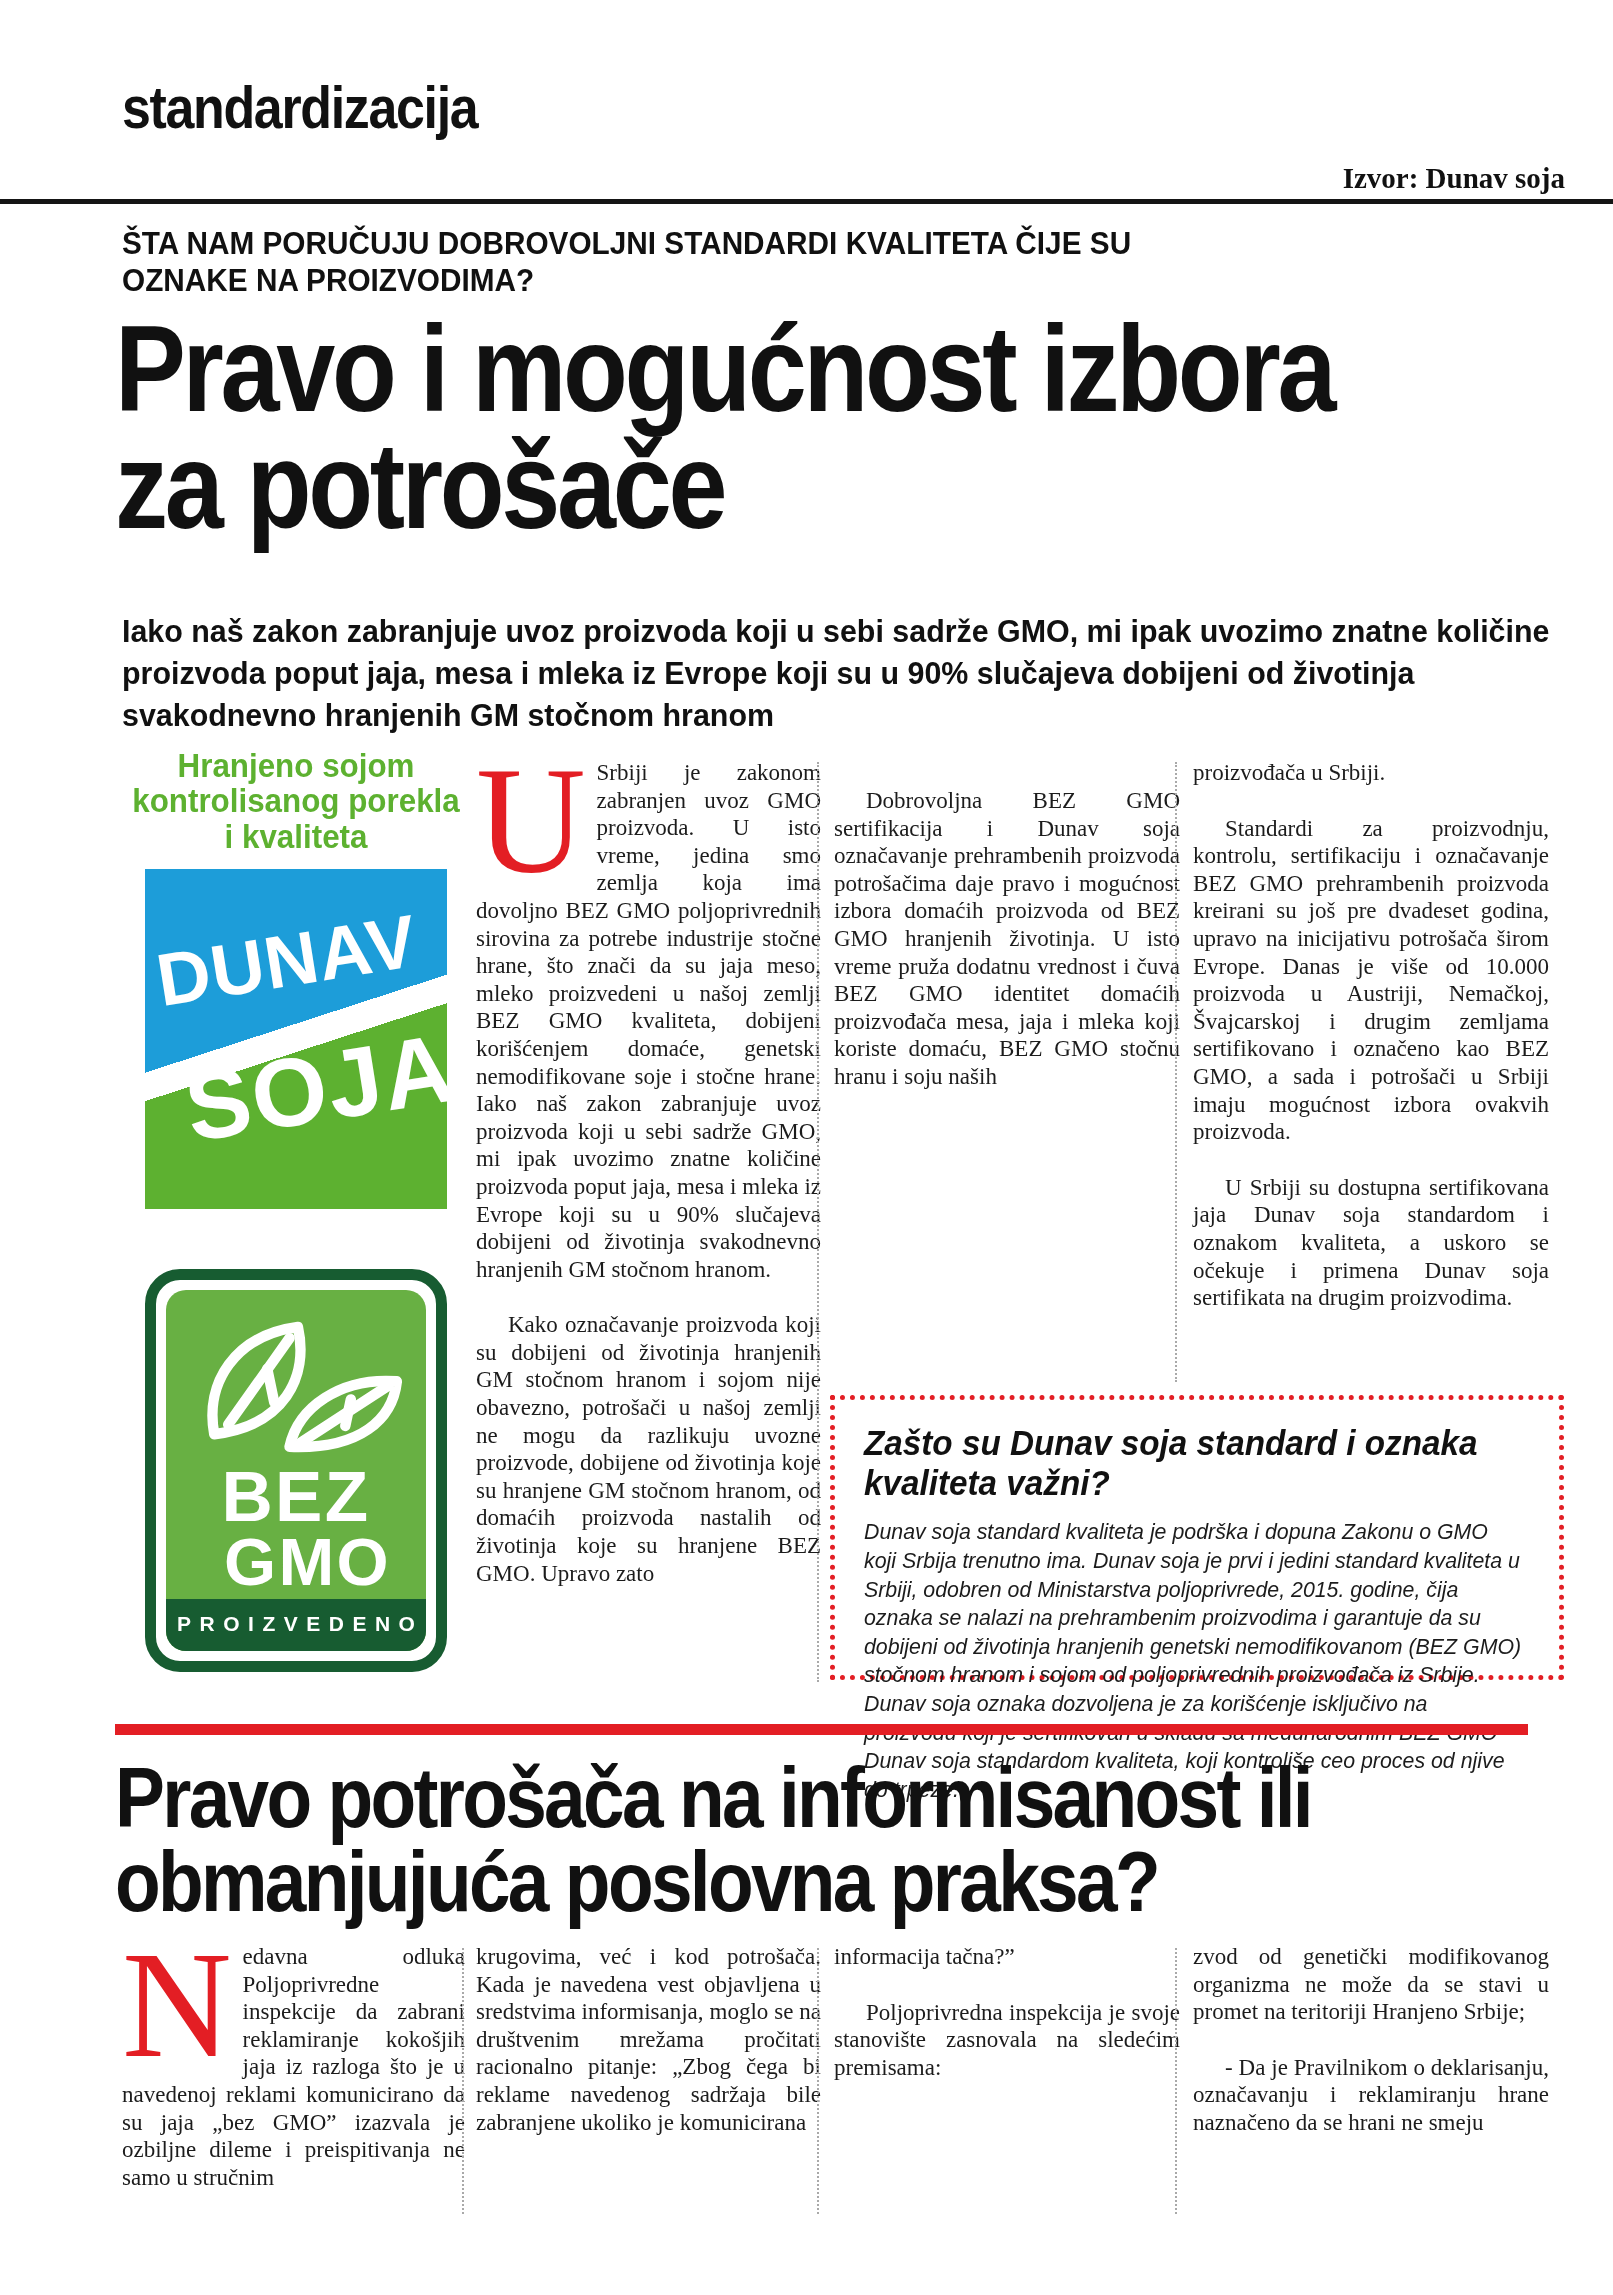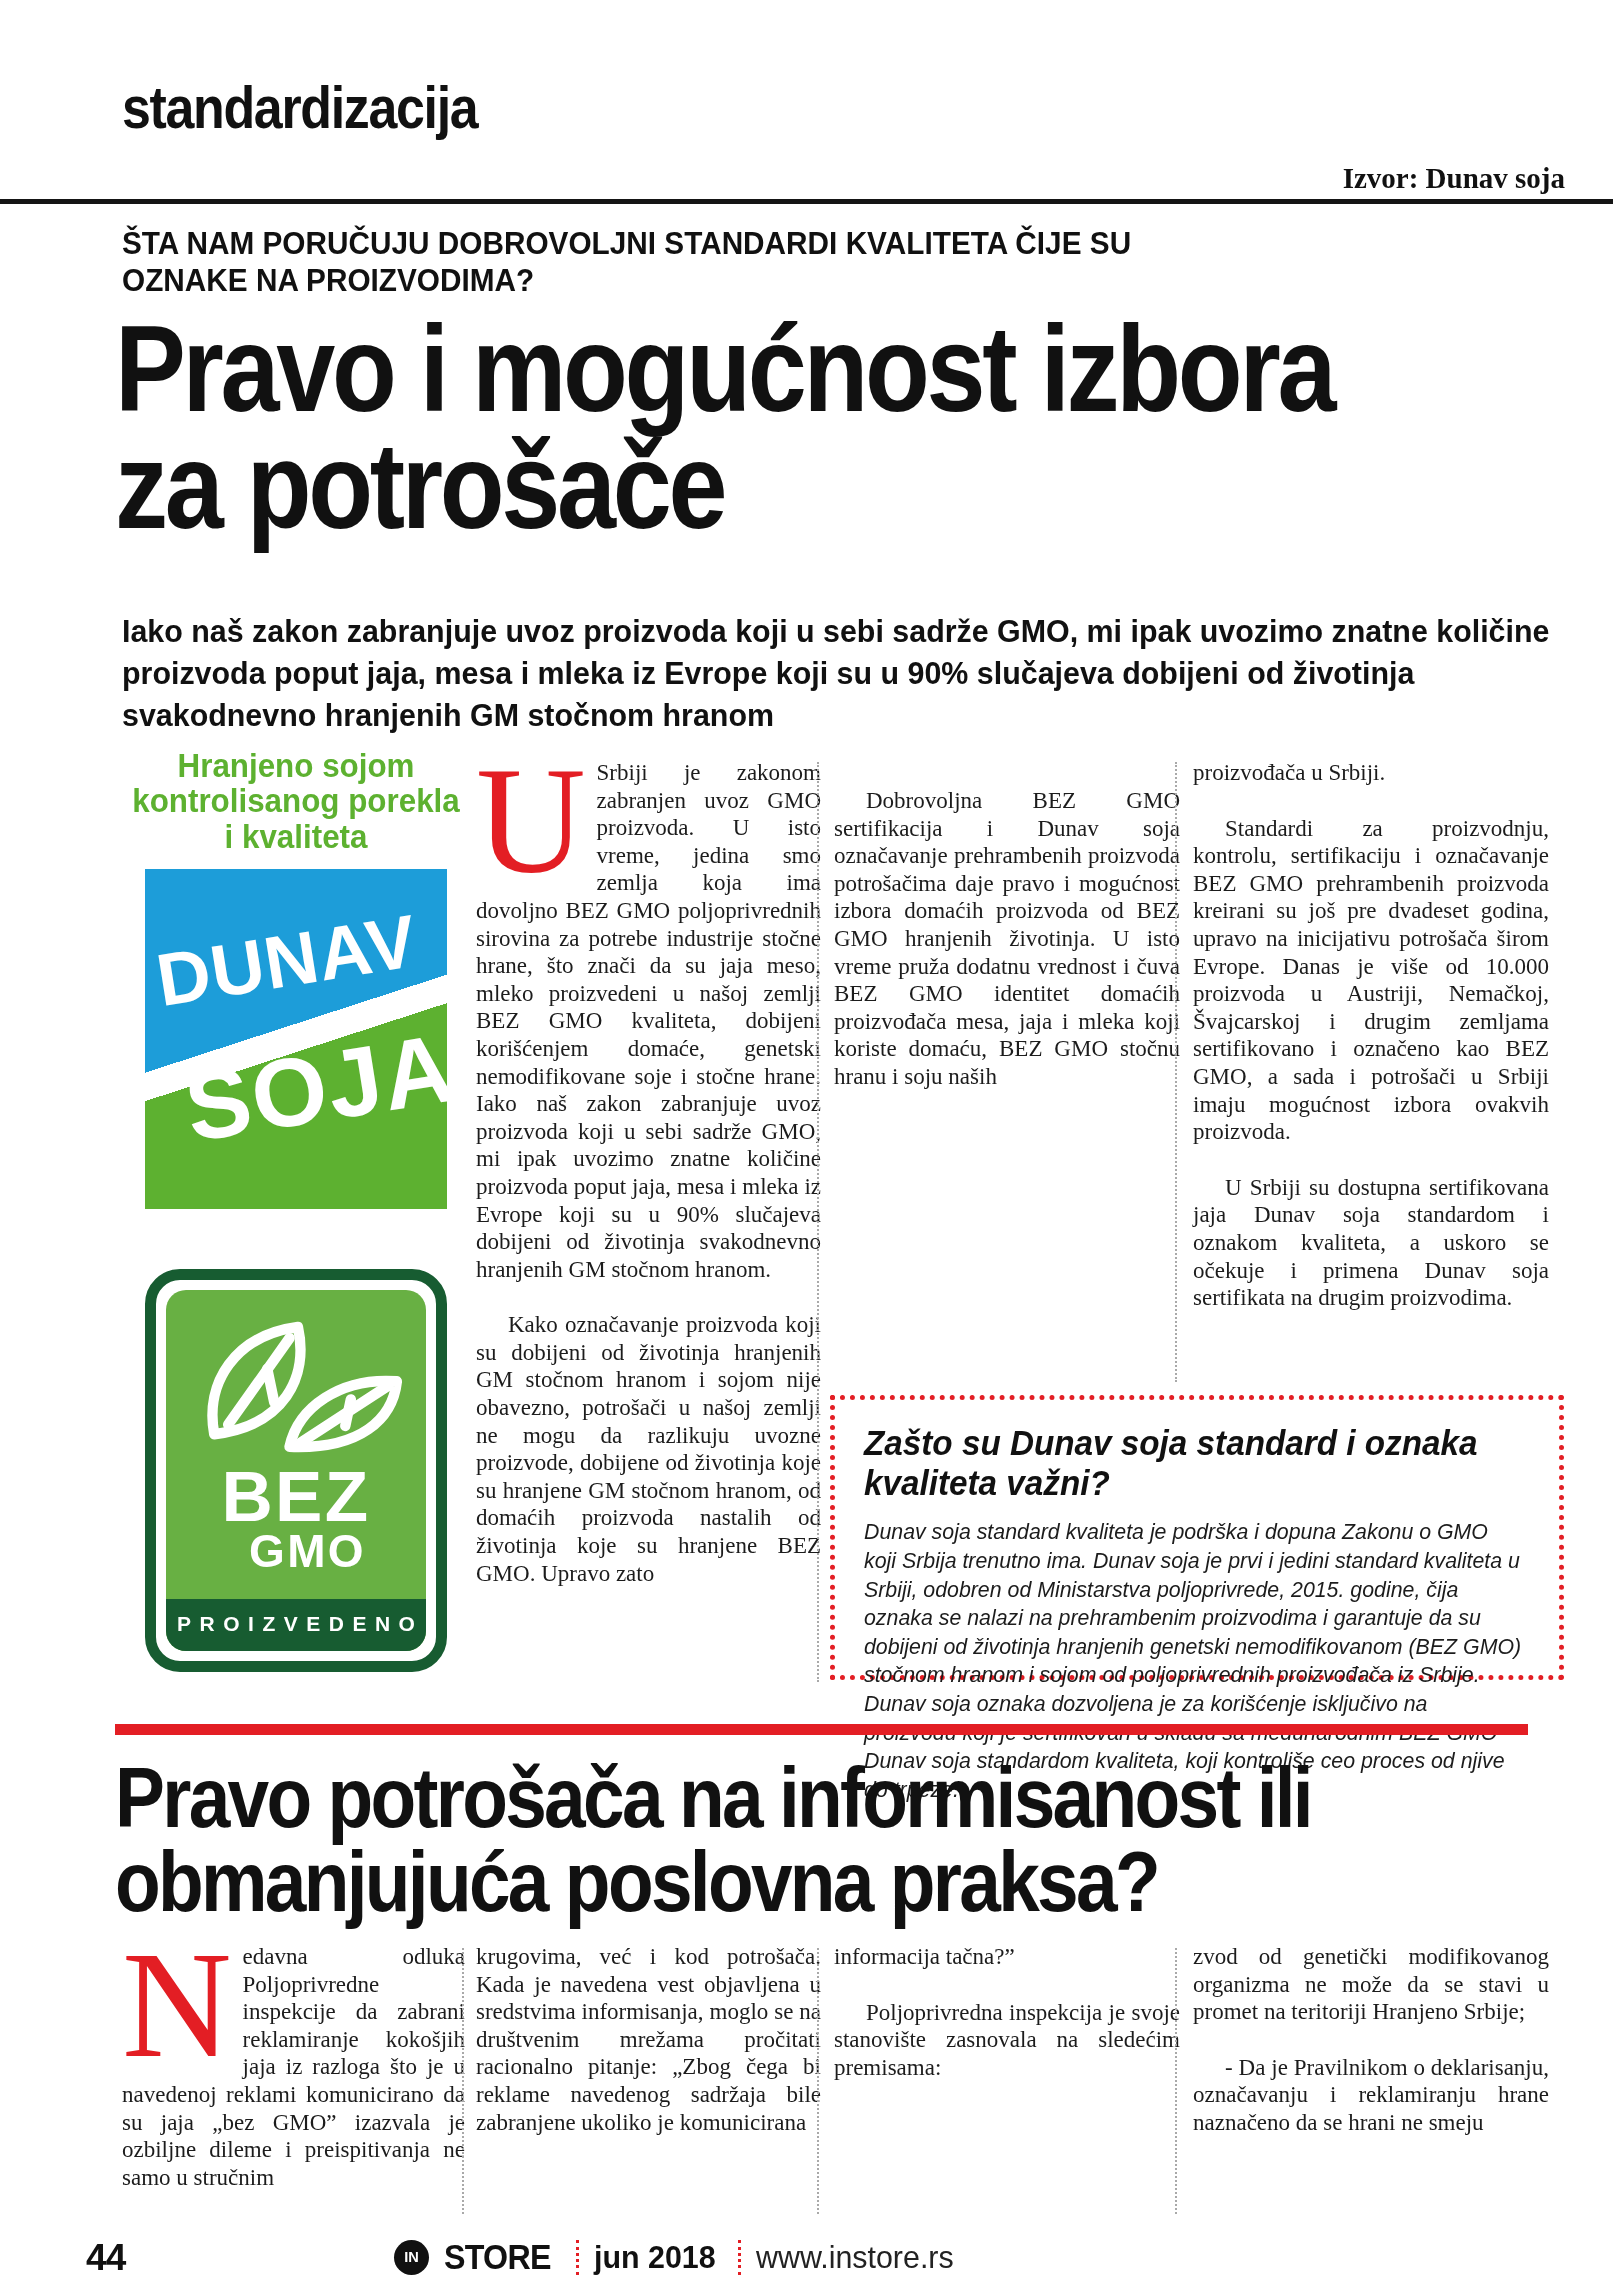--- a/index.html
+++ b/index.html
@@ -116,21 +116,21 @@
     background:var(--bezgmo_green,#68b043);
     border-radius:20px;overflow:hidden;
     text-align:center;
   }
   .leaves{display:block;margin:20px auto 0;}
   .bez-word,.gmo-word{
     font-family:"Liberation Sans",sans-serif;
     font-weight:700;color:#fff;letter-spacing:2.3px;line-height:0.95;
   }
   .bez-word{font-size:71px;margin-top:1.5px;}
-  .gmo-word{font-size:46px;padding-left:23px;}
+  .gmo-word{font-size:67px;padding-left:23px;}
   .bez-band{
     position:absolute;left:0;right:0;bottom:0;height:52px;
     background:var(--bezgmo_dark,#175c31);
     color:#fff;font-family:"Liberation Sans",sans-serif;
     font-weight:700;font-size:21px;letter-spacing:8.5px;
     line-height:49px;text-indent:8.5px;
   }
 
   
   .infobox{
@@ -280,28 +280,15 @@
   </div>
   <div class="col" style="left:1193px;top:1943px;width:356px;">
     <p class="body">zvod od genetički modifikovanog organizma ne može da se stavi u promet na teritoriji Hranjeno Srbije;</p>
     <p class="body gap indent">- Da je Pravilnikom o deklarisanju, označavanju i reklamiranju hrane naznačeno da se hrani ne smeju</p>
   </div>
 
   <div class="vsep" style="left:462px;top:1948px;height:266px;"></div>
   <div class="vsep" style="left:817px;top:1948px;height:266px;"></div>
   <div class="vsep" style="left:1175px;top:1948px;height:266px;"></div>
 
-  <div class="abs footer">
-    <div class="page-num">44</div>
-    <div class="brand">
-      <span class="in-circle">
-          <span>IN</span>
-        </span>
-      <span class="store">STORE</span>
-      <span class="fsep"></span>
-      <span class="fdate">jun 2018</span>
-      <span class="fsep"></span>
-      <span class="fsite">www.instore.rs</span>
-    </div>
-  </div>
 
 </div>
 
 
 </body></html>

